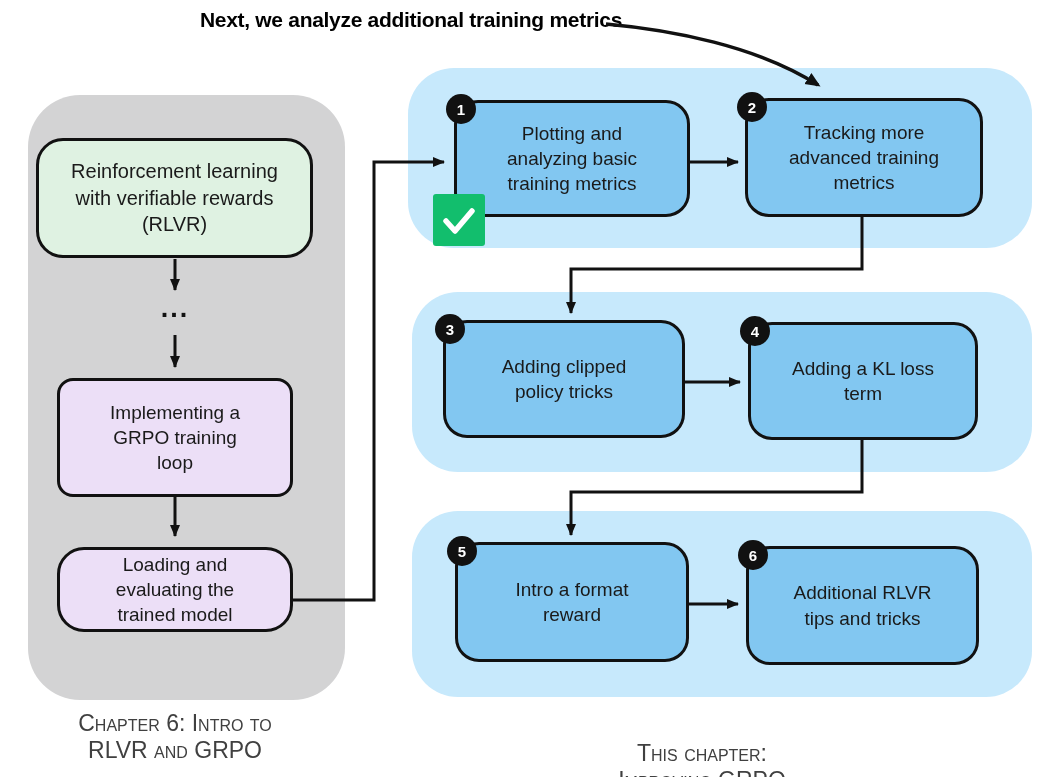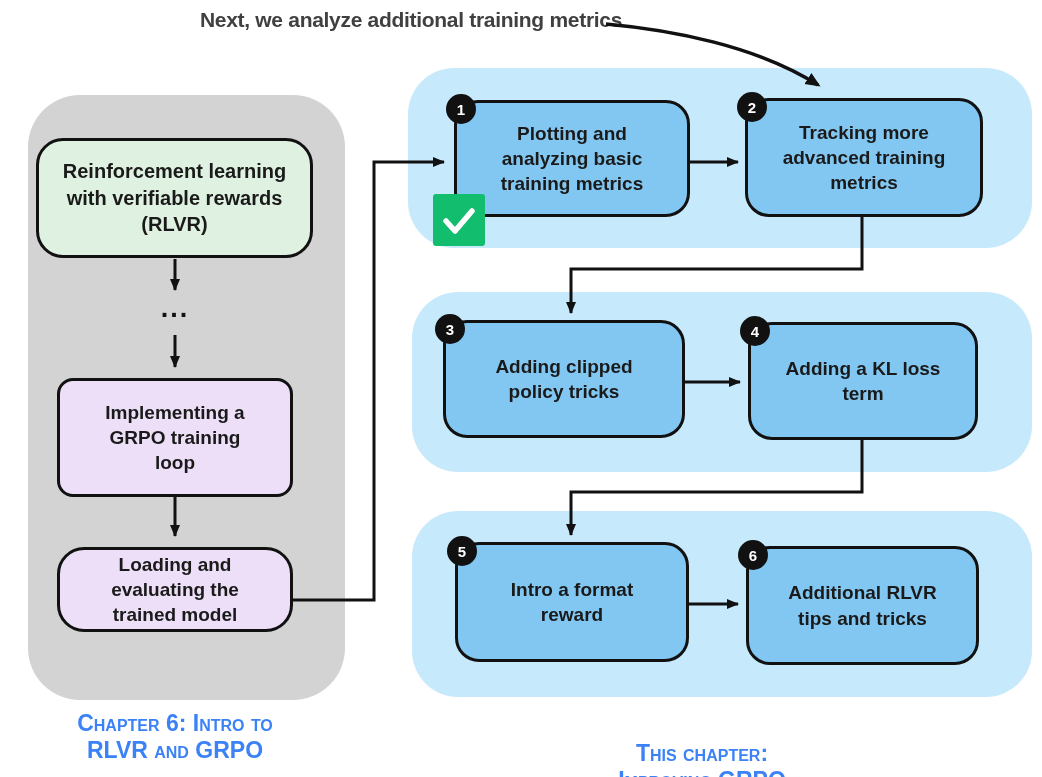--- a/index.html
+++ b/index.html
@@ -7,21 +7,21 @@
     position:relative;
     width:1042px;height:777px;
     background:var(--bg,#ffffff);
     font-family:"Liberation Sans", sans-serif;
     overflow:hidden;
   }
   .annotation-title{
     position:absolute;left:193px;top:8px;width:436px;
     text-align:center;
     font-size:21px;font-weight:bold;letter-spacing:-0.3px;
-    color:#404040;
+    color:#000000;
   }
   .panel-gray{
     position:absolute;left:28px;top:95px;width:317px;height:605px;
     background:var(--panel-gray,#D3D3D4);
     border-radius:52px;
   }
   .row{
     position:absolute;
     background:var(--row-bg,#C7E9FC);
     border-radius:46px;
@@ -31,21 +31,21 @@
     border:3px solid #111;
     border-radius:24px;
     display:flex;align-items:center;justify-content:center;
     text-align:center;
     color:#1a1a1a;
     z-index:4;
     box-sizing:border-box;
   }
   .node .node-label{
     white-space:pre-line;
-    font-size:19px;line-height:1.32;font-weight:700;
+    font-size:19px;line-height:1.32;font-weight:400;
     padding:0 6px;
   }
   .node.green{background:var(--node-green,#DFF2E2);border-radius:27px;}
   .node.green .node-label{font-size:20px;}
   .node.purple{background:var(--node-purple,#ECDFF7);border-radius:27px;}
   .node.blue{background:var(--node-blue,#82C7F1);}
   .badge{
     position:absolute;left:-11px;top:-9px;width:30px;height:30px;
     background:var(--badge,#111111);
     border-radius:50%;
@@ -63,21 +63,21 @@
   .dots{
     position:absolute;left:145px;top:296px;width:60px;
     text-align:center;
     font-size:27px;font-weight:bold;color:#111;letter-spacing:2px;
     line-height:24px;
   }
   .caption{
     position:absolute;
     text-align:center;
     font-variant:small-caps;
-    font-size:23px;font-weight:bold;color:#3b82f6;
+    font-size:23px;font-weight:normal;color:#404040;
     line-height:1.18;
   }
   .connectors{
     position:absolute;left:0;top:0;z-index:5;pointer-events:none;
   }
 </style>
 </head>
 <body>
 
 <div class="canvas">

